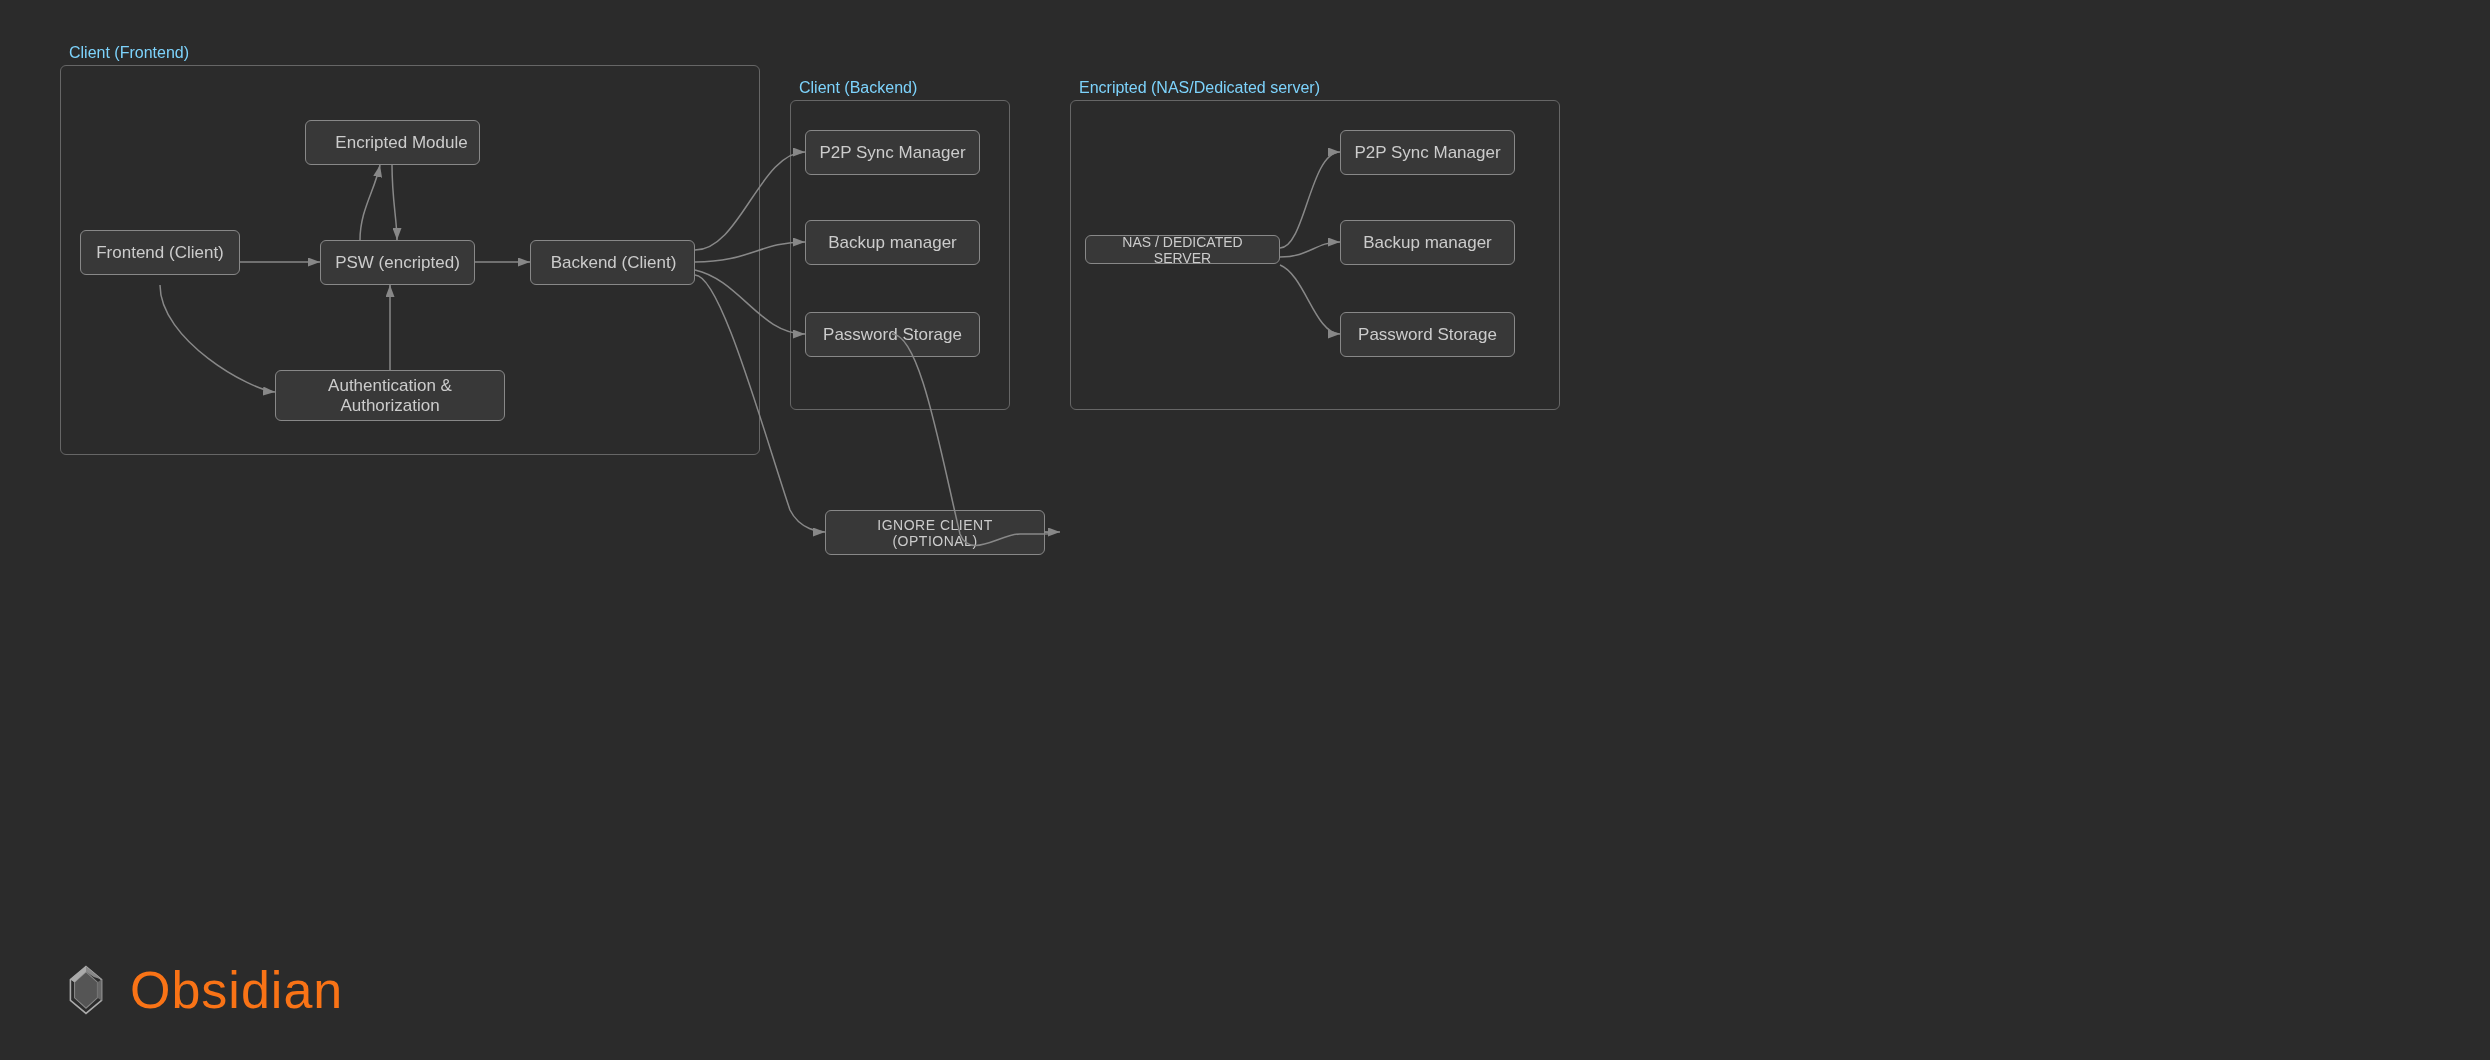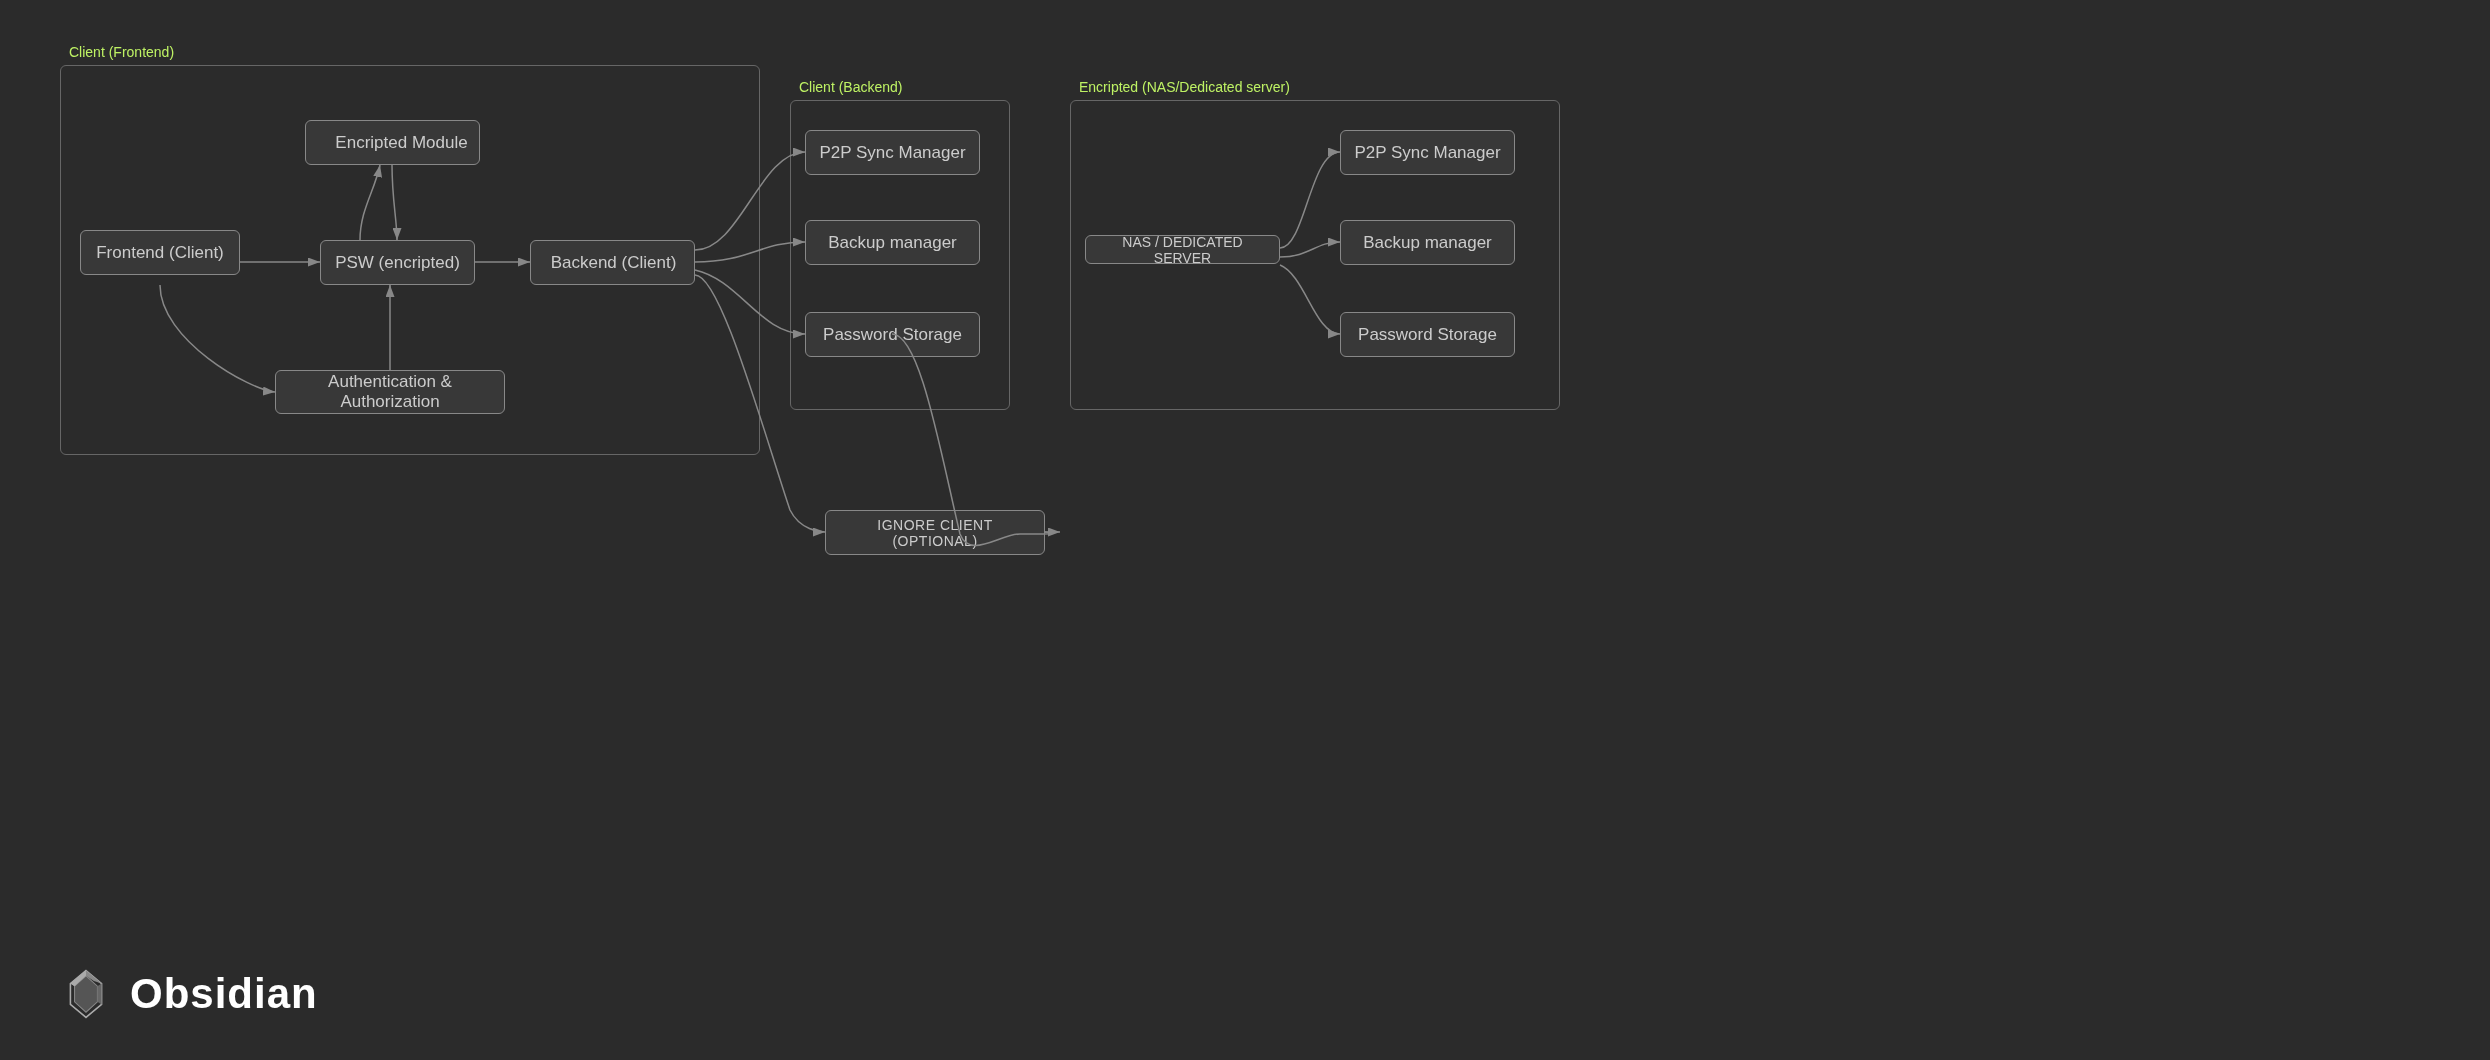--- a/index.html
+++ b/index.html
@@ -23,22 +23,22 @@
     .group-box {
       position: absolute;
       border: 1.5px solid #666;
       border-radius: 6px;
     }
 
     .group-label {
       position: absolute;
       top: -22px;
       left: 8px;
-      color: #bef264;
-      font-size: 14px;
+      color: #7dd3fc;
+      font-size: 16px;
       white-space: nowrap;
     }
 
     
     .node {
       position: absolute;
       border: 1.5px solid #888;
       border-radius: 6px;
       background: #383838;
       display: flex;
@@ -68,23 +68,23 @@
       align-items: center;
       gap: 18px;
     }
 
     .obsidian-icon {
       width: 52px;
       height: 52px;
     }
 
     .obsidian-text {
-      color: #ffffff;
-      font-size: 42px;
-      font-weight: 700;
+      color: #f97316;
+      font-size: 52px;
+      font-weight: 400;
       letter-spacing: 1px;
     }
   </style>
 </head>
 <body>
 
 <div class="diagram-container">
 
   <div class="group-box" style="left:60px; top:65px; width:700px; height:390px;">
     <span class="group-label">Client (Frontend)</span>
@@ -107,21 +107,21 @@
   </div>
 
   <div class="node" style="left:320px; top:240px; width:155px; height:45px;">
     <span>PSW (encripted)</span>
   </div>
 
   <div class="node" style="left:530px; top:240px; width:165px; height:45px;padding-left:12px;">
     <span>Backend (Client)</span>
   </div>
 
-  <div class="node" style="left:275px; top:370px; width:230px; height:44px;justify-content:center;">
+  <div class="node" style="left:275px; top:370px; width:230px; height:51px;justify-content:center;">
     <span>Authentication &amp; Authorization</span>
   </div>
 
   <div class="node" style="left:805px; top:130px; width:175px; height:45px;">
     <span>P2P Sync Manager</span>
   </div>
 
   <div class="node" style="left:805px; top:220px; width:175px; height:45px;">
     <span>Backup manager</span>
   </div>

